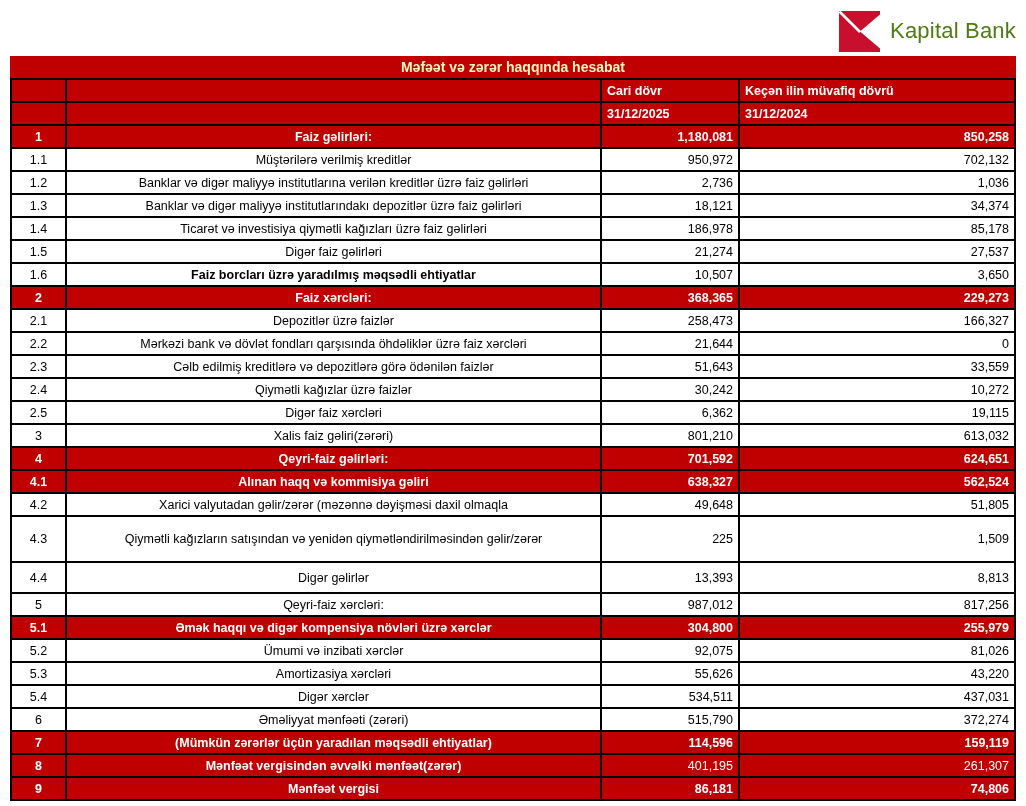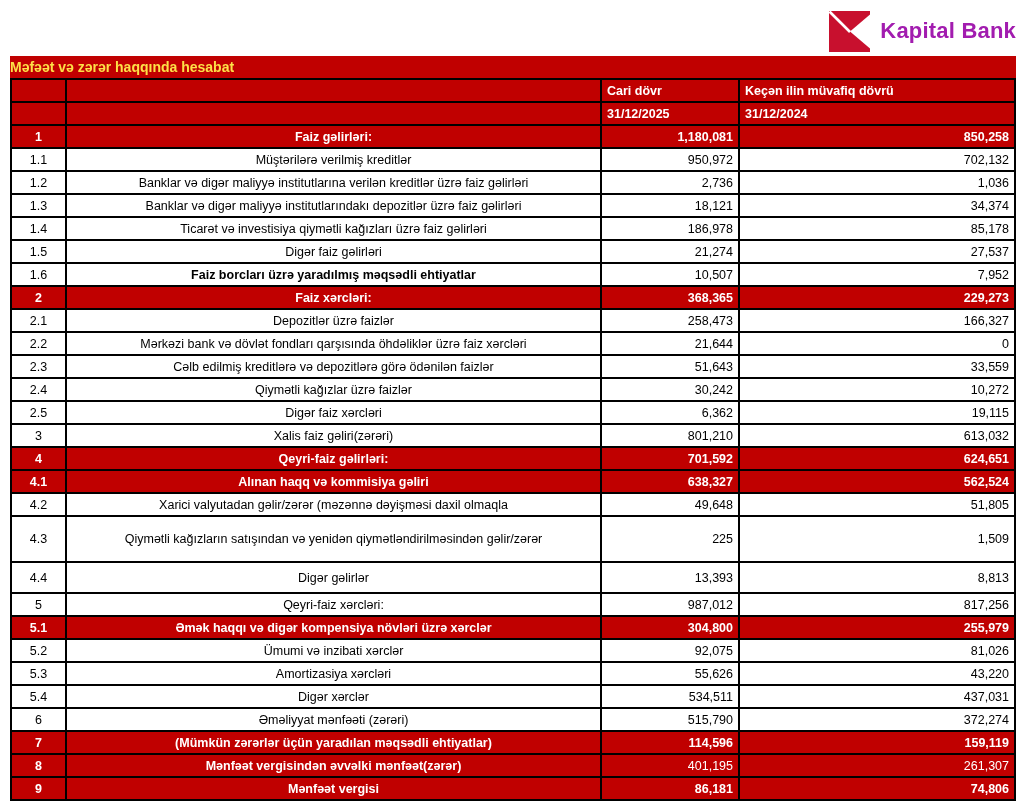--- a/index.html
+++ b/index.html
@@ -11,26 +11,26 @@
   body{
     width:1026px;height:806px;overflow:hidden;
     font-family:"Liberation Sans", sans-serif;color:#000;
   }
   .page{padding:8px 10px 6px 10px;}
 
   
   .brand-row{display:flex;justify-content:flex-end;align-items:center;height:46px;margin-bottom:2px;}
   .logo-wrap{display:flex;align-items:center;gap:10px;}
   .logo-wrap svg{display:block;}
-  .brand-name{font-size:22px;font-weight:700;color:#a21caf;letter-spacing:0.2px;}
+  .brand-name{font-size:22px;font-weight:400;color:#4d7c0f;letter-spacing:0.2px;}
 
   
   .title-bar{
-    background:var(--accent-red);color:#fde047;font-weight:700;font-size:14px;
-    text-align:left;height:22px;line-height:22px;margin-top:2px;
+    background:var(--accent-red);color:#fef9c3;font-weight:700;font-size:14px;
+    text-align:center;height:22px;line-height:22px;margin-top:2px;
   }
   .unit-label{
     text-align:right;font-weight:700;font-size:13px;margin:3px 1px 3px 0;
   }
 
   
   table.pl{
     width:100%;border-collapse:collapse;table-layout:fixed;
     font-size:12.5px;
   }
@@ -137,21 +137,21 @@
         <tr class="variant-plain">
     <td class="num">1.5</td>
     <td class="label">Digər faiz gəlirləri</td>
     <td class="val cur">21,274</td>
     <td class="val prev">27,537</td>
   </tr>
         <tr class="variant-bold-label">
     <td class="num">1.6</td>
     <td class="label">Faiz borcları üzrə yaradılmış məqsədli ehtiyatlar</td>
     <td class="val cur">10,507</td>
-    <td class="val prev">7,952</td>
+    <td class="val prev">3,650</td>
   </tr>
         <tr class="variant-red">
     <td class="num">2</td>
     <td class="label">Faiz xərcləri:</td>
     <td class="val cur">368,365</td>
     <td class="val prev">229,273</td>
   </tr>
         <tr class="variant-plain">
     <td class="num">2.1</td>
     <td class="label">Depozitlər üzrə faizlər</td>

